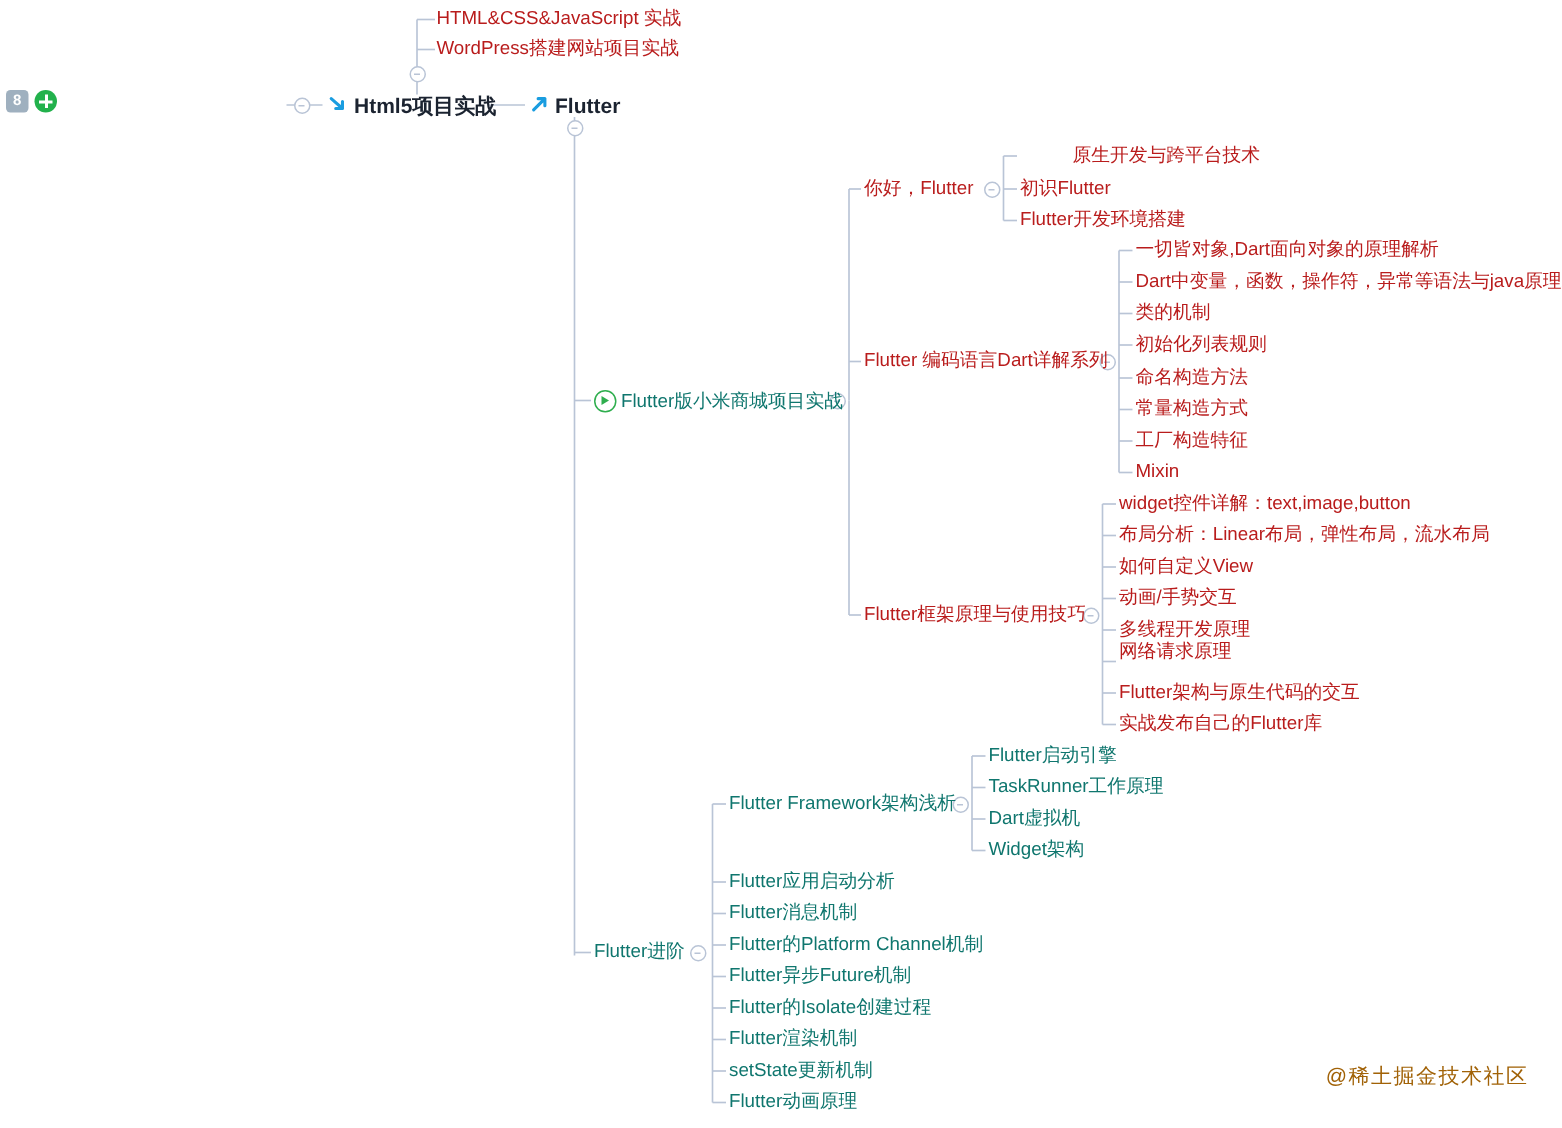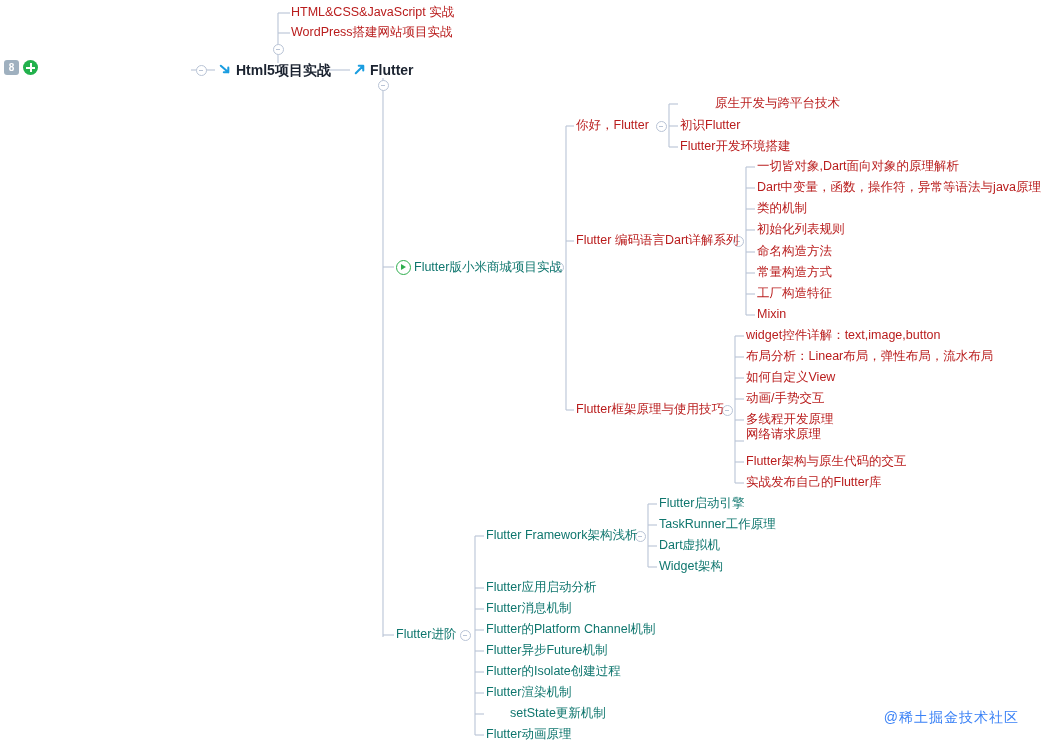--- a/index.html
+++ b/index.html
@@ -70,21 +70,21 @@
     position:absolute;width:9px;height:9px;border-radius:50%;
     border:1px solid #b9c4d6;background:#fff;
   }
   .toggle::after{
     content:"";position:absolute;left:1.6px;top:3.5px;
     width:4px;height:1px;background:#b9c4d6;
   }
 
   .watermark{
     position:absolute;right:22px;bottom:25px;
-    font-size:14px;color:#3b82f6;letter-spacing:1px;text-align:right;
+    font-size:14px;color:#a16207;letter-spacing:1px;text-align:right;
   }
 </style>
 </head>
 <body>
 
 <div id="map">
 
   <svg class="wires" viewBox="0 0 1041 752">
 
     <line x1="191" y1="70" x2="215" y2="70"></line>
@@ -281,21 +281,21 @@
   </div>
   <div class="node t-orange" style="left:486px;top:644px;">
     <span class="label">Flutter异步Future机制</span>
   </div>
   <div class="node t-orange" style="left:486px;top:665px;">
     <span class="label">Flutter的Isolate创建过程</span>
   </div>
   <div class="node t-orange" style="left:486px;top:686px;">
     <span class="label">Flutter渲染机制</span>
   </div>
-  <div class="node t-orange" style="left:486px;top:707px;margin-left:24px;">
+  <div class="node t-orange" style="left:486px;top:707px;">
     <span class="label">setState更新机制</span>
   </div>
   <div class="node t-orange" style="left:486px;top:728px;">
     <span class="label">Flutter动画原理</span>
   </div>
 
   <div class="node t-orange" style="left:659px;top:497px;">
     <span class="label">Flutter启动引擎</span>
   </div>
   <div class="node t-orange" style="left:659px;top:518px;">

